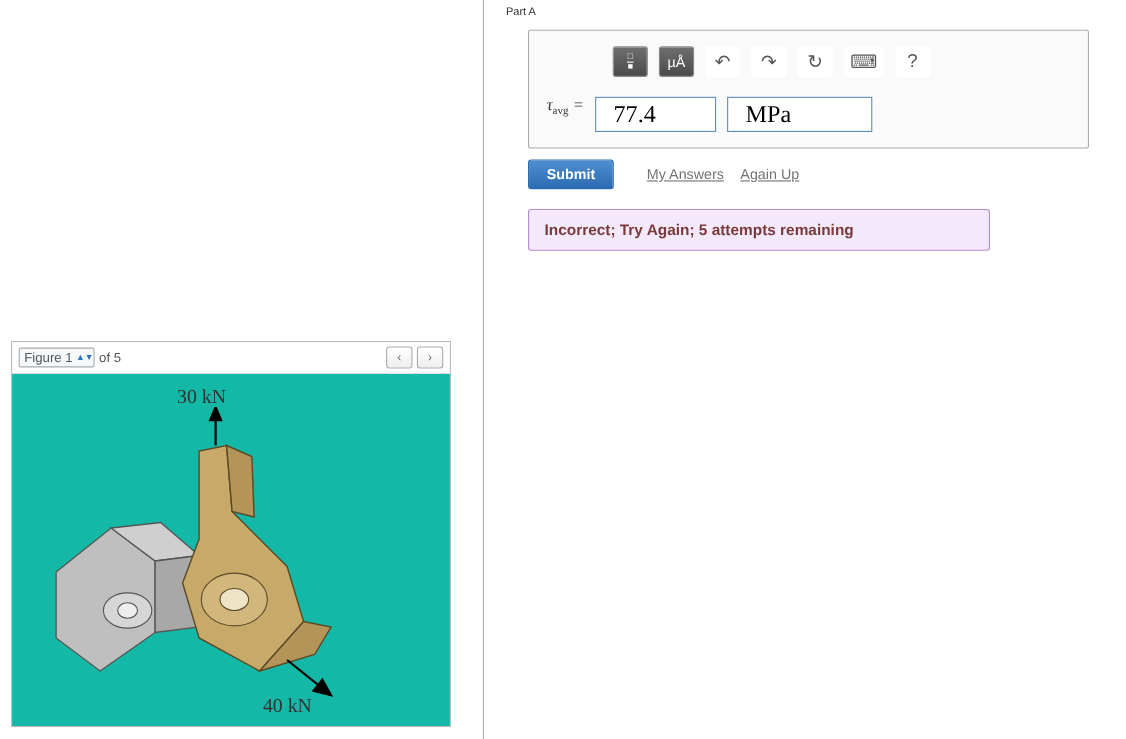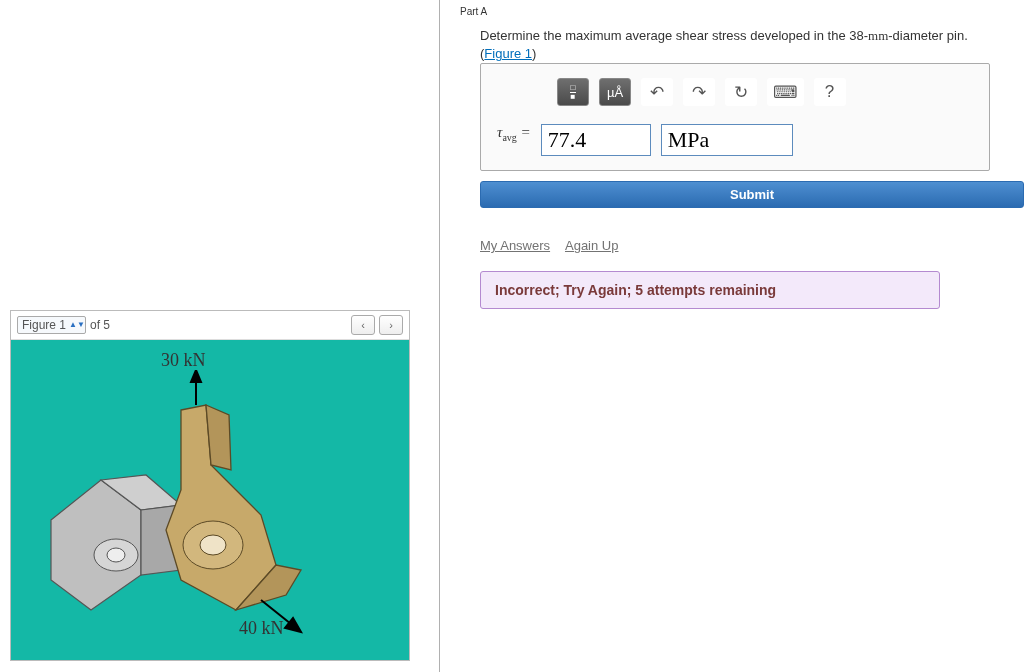--- a/index.html
+++ b/index.html
@@ -84,51 +84,51 @@
   .tau {
     font-family: 'Times New Roman', serif;
     font-style: italic;
     font-size: 15px;
   }
   .tau sub { font-size: 10px; font-style: normal;}
   .value-input, .unit-input {
     border: 1px solid #5c8bbd;
     font-size: 22px;
     font-family: 'Times New Roman', serif;
-    padding: 2px 6px;
+    padding: 2px 16px;
     background: #fff;
   }
   .value-input { width: 110px; }
   .unit-input { width: 132px; }
   .action-row {
     margin: 10px 0 0 20px;
     display: flex;
+    align-items: center;
     gap: 30px;
-    flex-direction: column;
   }
   .submit-btn {
     background: linear-gradient(#4e8fd1,#2b6bb1);
     color: #fff;
     border: 1px solid #2b6bb1;
     border-radius: 3px;
     padding: 5px 16px;
     font-weight: bold;
     font-size: 13px;
     cursor: pointer;
   }
   .links a {
     color: #737373;
     text-decoration: underline;
     margin-right: 12px;
     font-size: 13px;
     cursor: pointer;
   }
   .feedback {
     margin: 18px 0 0 20px;
-    width: 460px;
+    width: 420px;
     border: 1px solid #b48ad0;
     background: #f3e9fa;
     color: #7a3a3a;
     font-weight: bold;
     padding: 10px 14px;
     border-radius: 3px;
     font-size: 14px;
   }
   
   .fig-panel {
@@ -171,21 +171,21 @@
   .fig-body {
     height: 320px;
     position: relative;
     background: #14b8a6;
   }
   .fig-label-top {
     position:absolute; top:10px; left:150px;
     font-family:'Times New Roman',serif; font-size:18px;
   }
   .fig-label-bot {
-    position:absolute; bottom:21px; left:228px;
+    position:absolute; bottom:8px; left:228px;
     font-family:'Times New Roman',serif; font-size:18px;
   }
   svg.diagram { position:absolute; left:20px; top:30px; }
 </style>
 </head>
 <body>
 
 <div class="left">
   <div class="fig-panel">
     <div class="fig-head">
@@ -225,24 +225,20 @@
           <polygon points="270,262 254,258 262,248"></polygon>
         </g>
       </svg>
       <div class="fig-label-bot">40 kN</div>
     </div>
   </div>
 </div>
 
 <div class="right">
   <div class="part-title">Part A</div>
-  <div class="prompt">
-    <span>Determine the maximum average shear stress developed in the 38-</span><span style="font-family:'Times New Roman',serif;">mm</span><span>-diameter pin.</span><br>
-    <span>(</span><a class="figlink">Figure 1</a><span>)</span>
-  </div>
 
   <div class="answer-block">
     <div class="toolbar">
       <div class="tbtn">
         <span class="frac">
             <span>□</span>
             <span>■</span>
           </span>
       </div>
       <div class="tbtn">µÅ</div>

